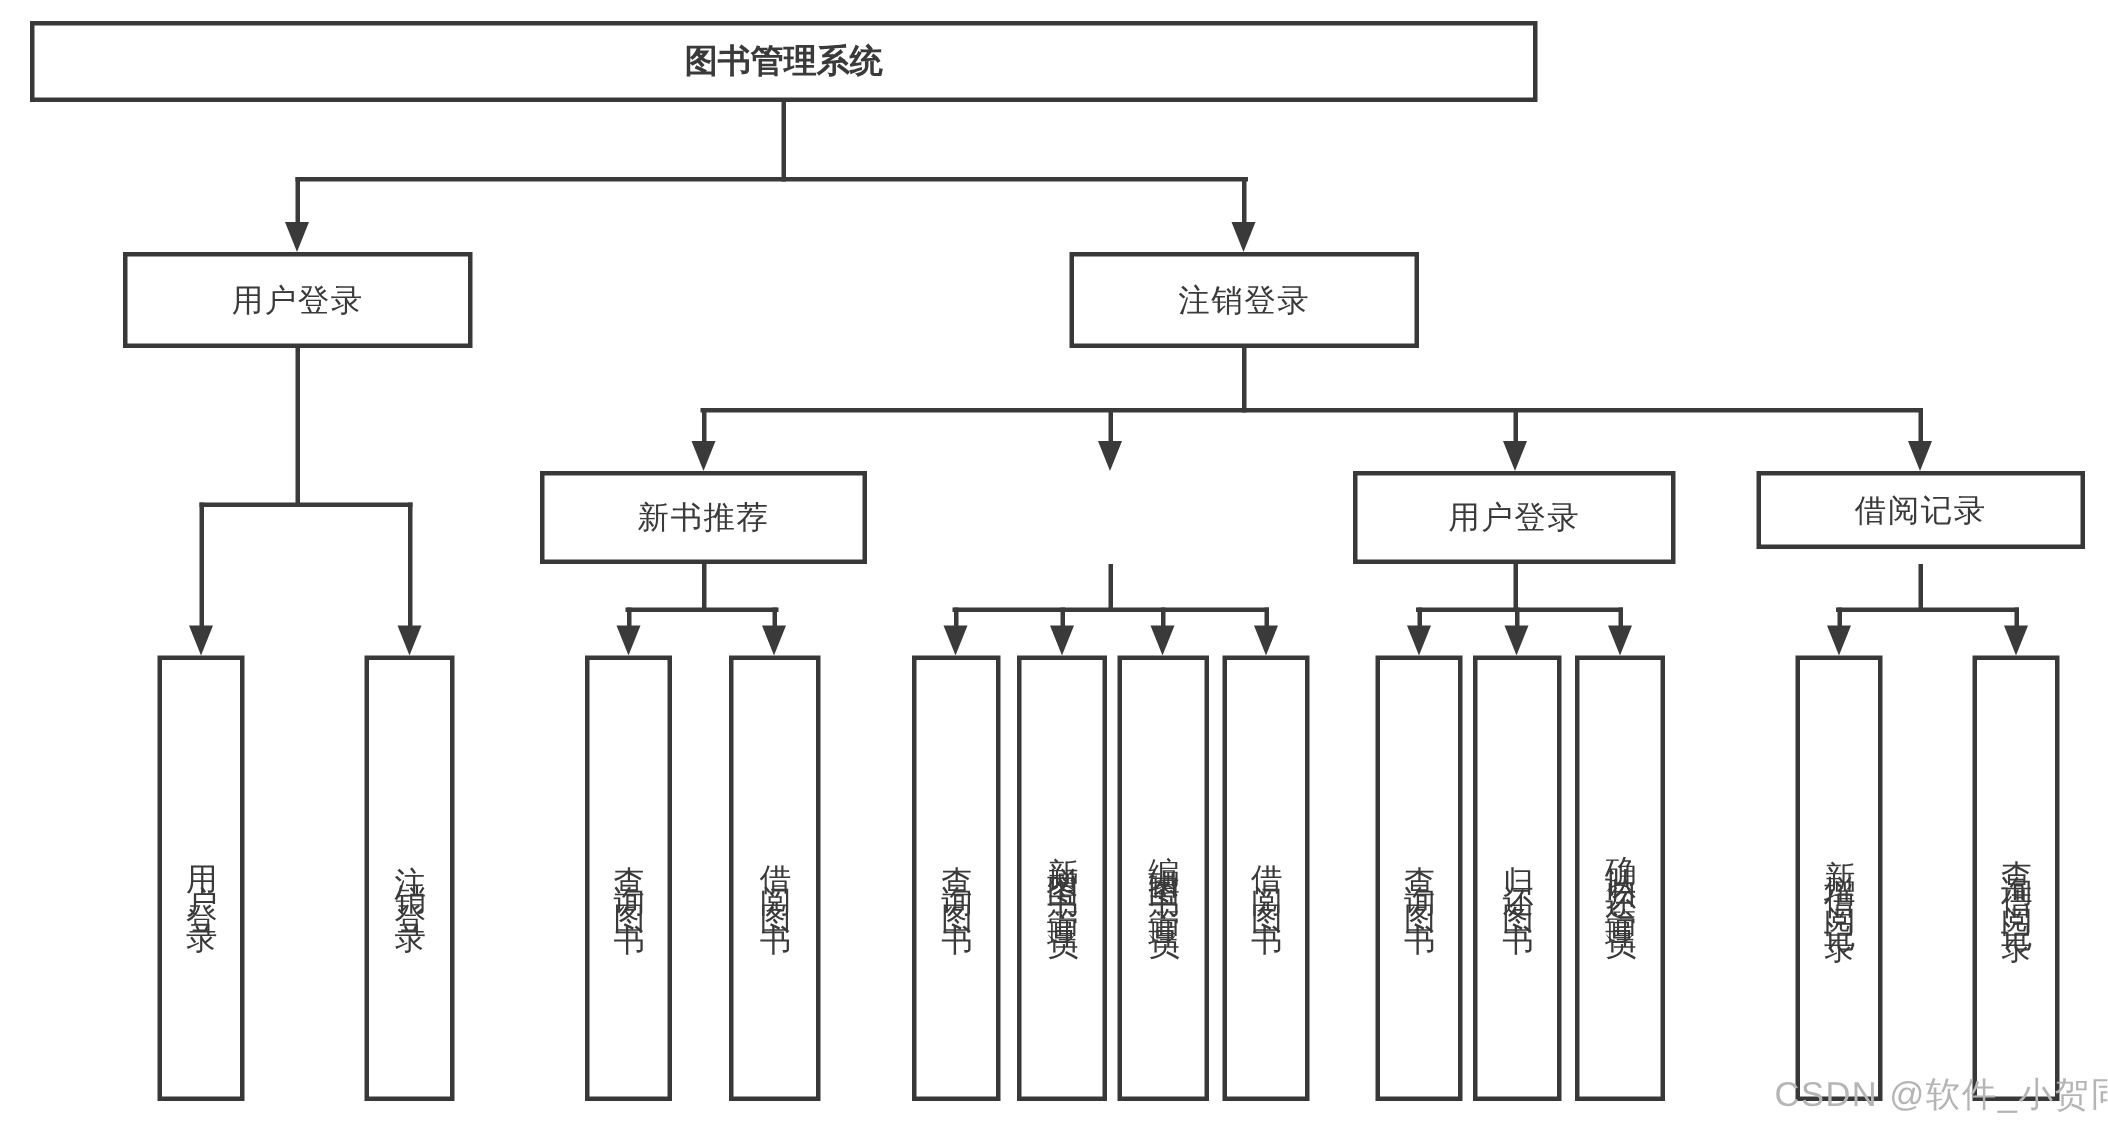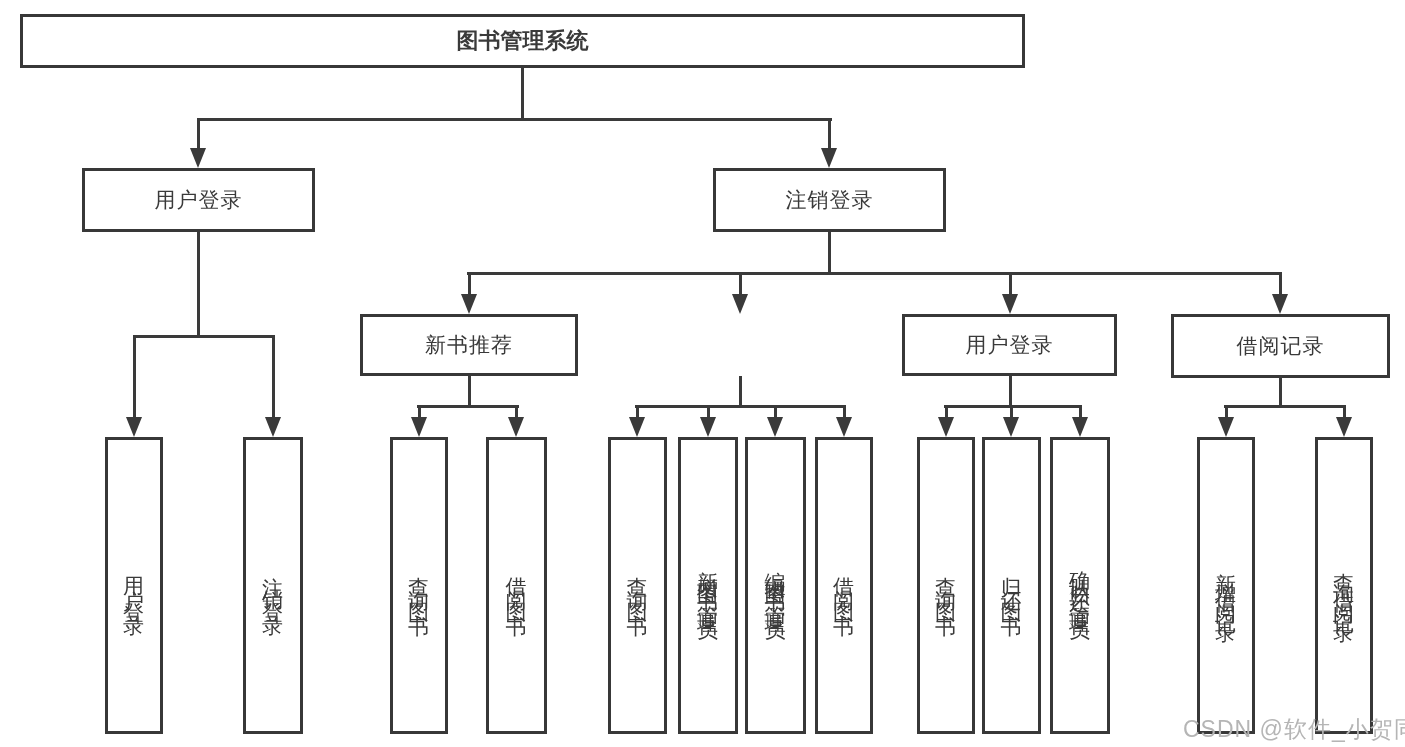--- a/index.html
+++ b/index.html
@@ -71,21 +71,21 @@
   <div class="node h-label" style="left:713px; top:168px; width:233px; height:64px;">
     <span>注销登录</span>
   </div>
 
   <div class="node h-label" style="left:360px; top:314px; width:218px; height:62px;">
     <span>新书推荐</span>
   </div>
   <div class="node h-label" style="left:902px; top:314px; width:215px; height:62px;">
     <span>用户登录</span>
   </div>
-  <div class="node h-label" style="left:1171px; top:314px; width:219px; height:64px;">
+  <div class="node h-label" style="left:1171px; top:314px; width:219px; height:52px;">
     <span>借阅记录</span>
   </div>
 
   <div class="node" style="left:105px; top:437px; width:58px; height:297px;">
     <span class="leaf-label">用户登录</span>
   </div>
   <div class="node" style="left:243px; top:437px; width:60px; height:297px;">
     <span class="leaf-label">注销登录</span>
   </div>
 

